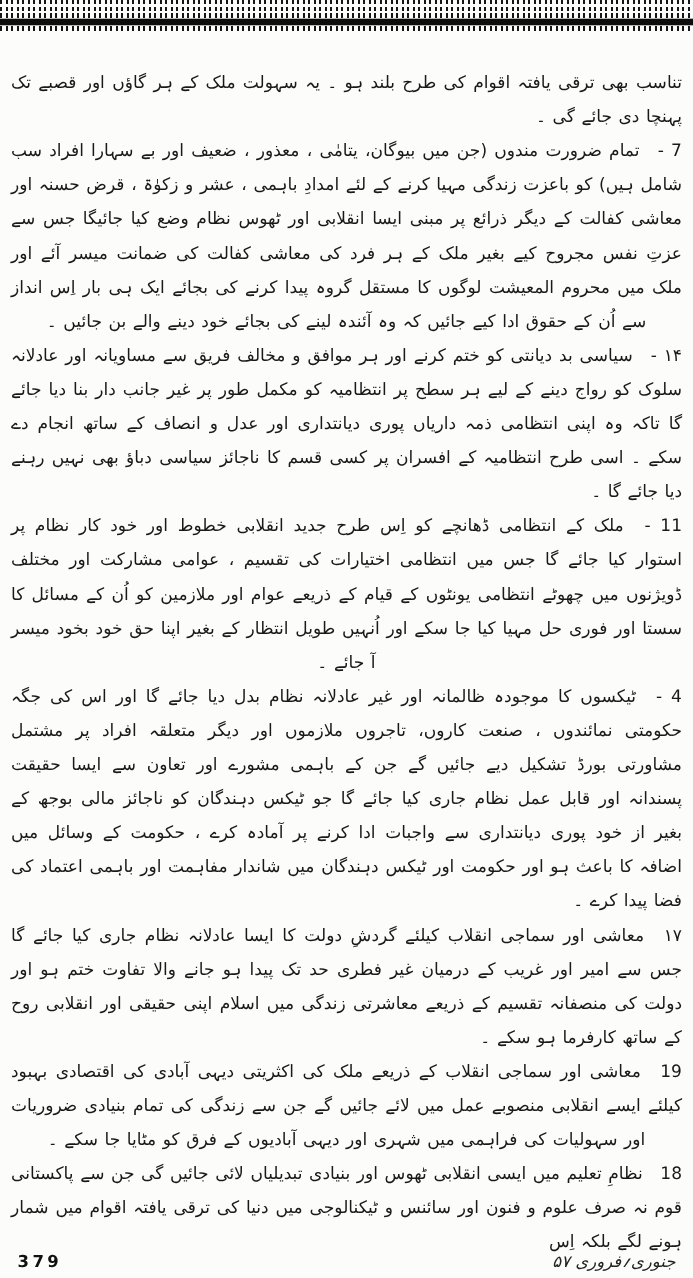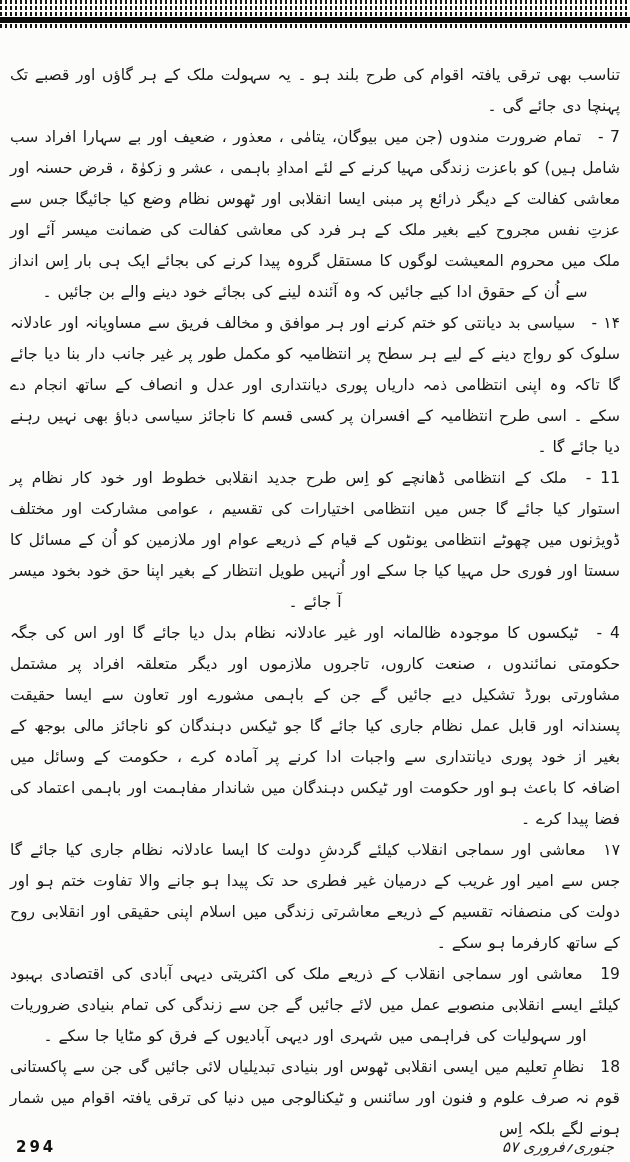--- a/index.html
+++ b/index.html
@@ -114,17 +114,17 @@
     </p>
 
     <p class="para">
       <span class="marker">18</span>
       <span class="body-text">نظامِ تعلیم میں ایسی انقلابی ٹھوس اور بنیادی تبدیلیاں لائی جائیں گی جن سے پاکستانی قوم نہ صرف علوم و فنون اور سائنس و ٹیکنالوجی میں دنیا کی ترقی یافتہ اقوام میں شمار ہونے لگے بلکہ اِس</span>
     </p>
 
   </div>
 
   <div class="footer">
-    <span class="page-num">294</span>
+    <span class="page-num">379</span>
     <span class="issue">جنوری؍فروری ۵۷</span>
   </div>
 
 </div>
 
 </body></html>

